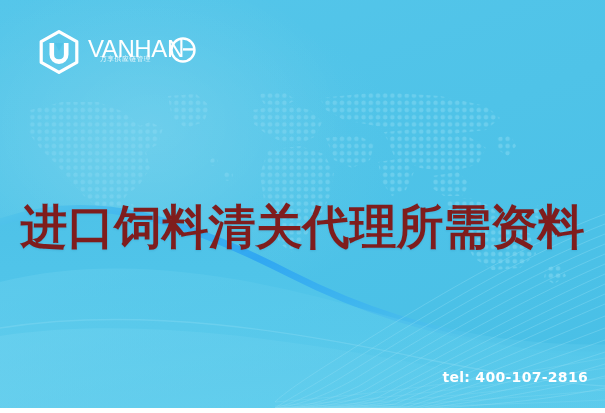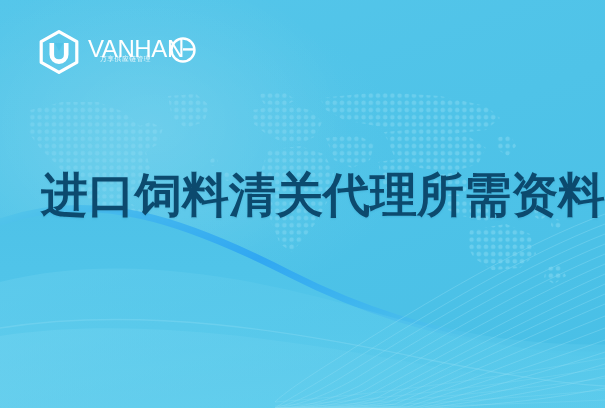--- a/index.html
+++ b/index.html
@@ -107,27 +107,27 @@
     font-family: "DejaVu Sans", sans-serif;
     transform: scale(0.96);
     transform-origin: left top;
   }
 
   
   .headline {
     position: absolute;
     left: 0;
     right: 0;
-    top: 167px;
-    text-align: right;
+    top: 199px;
+    text-align: center;
     font-family: "DejaVu Sans", sans-serif;
     font-weight: bold;
     font-size: 47px;
     line-height: 56px;
-    color: #0c4a6e;
+    color: #7f1d1d;
     letter-spacing: 0px;
     white-space: nowrap;
     text-shadow: 0 1px 2px rgba(20,110,160,0.18);
   }
 
   
   .tel {
     position: absolute;
     right: 17px;
     top: 369px;
@@ -284,14 +284,15 @@
           <circle cx="95" cy="15" r="11.5" fill="none" stroke="#ffffff" stroke-width="2.4"></circle>
           <rect x="95" y="13.2" width="11" height="2.4" fill="#ffffff"></rect>
         </svg>
       </span>
       <span class="logo-sub">万享供应链管理</span>
     </span>
   </div>
 
   <div class="headline">进口饲料清关代理所需资料</div>
 
+  <div class="tel">tel: 400-107-2816</div>
 
 </div>
 
 </body></html>

